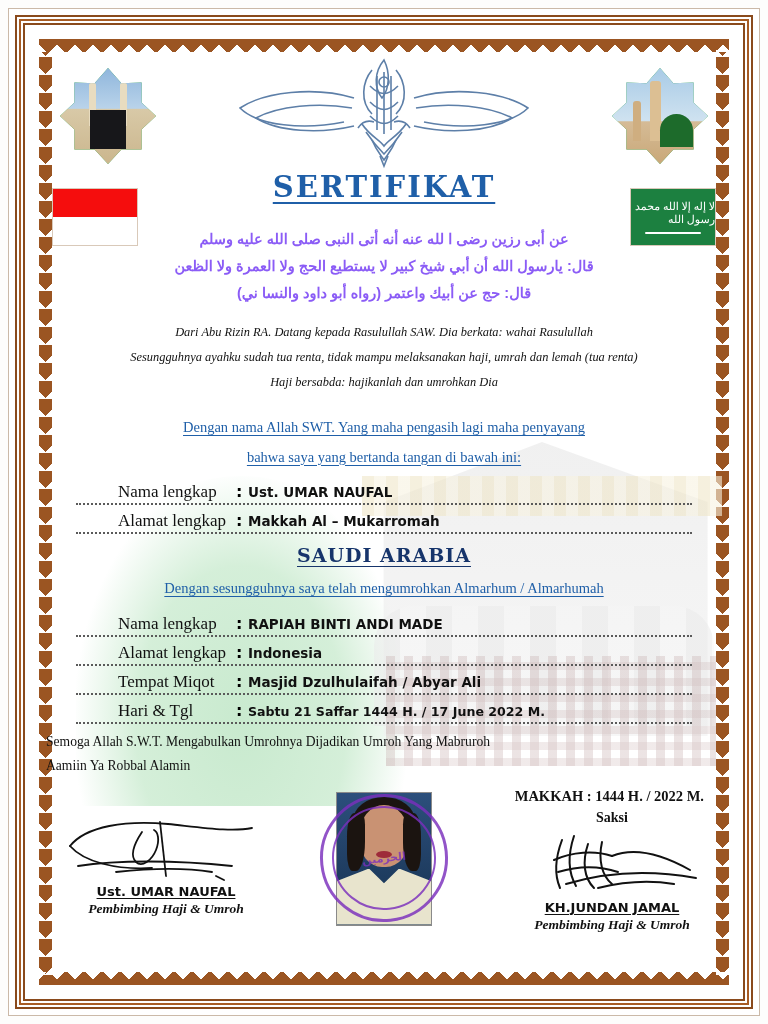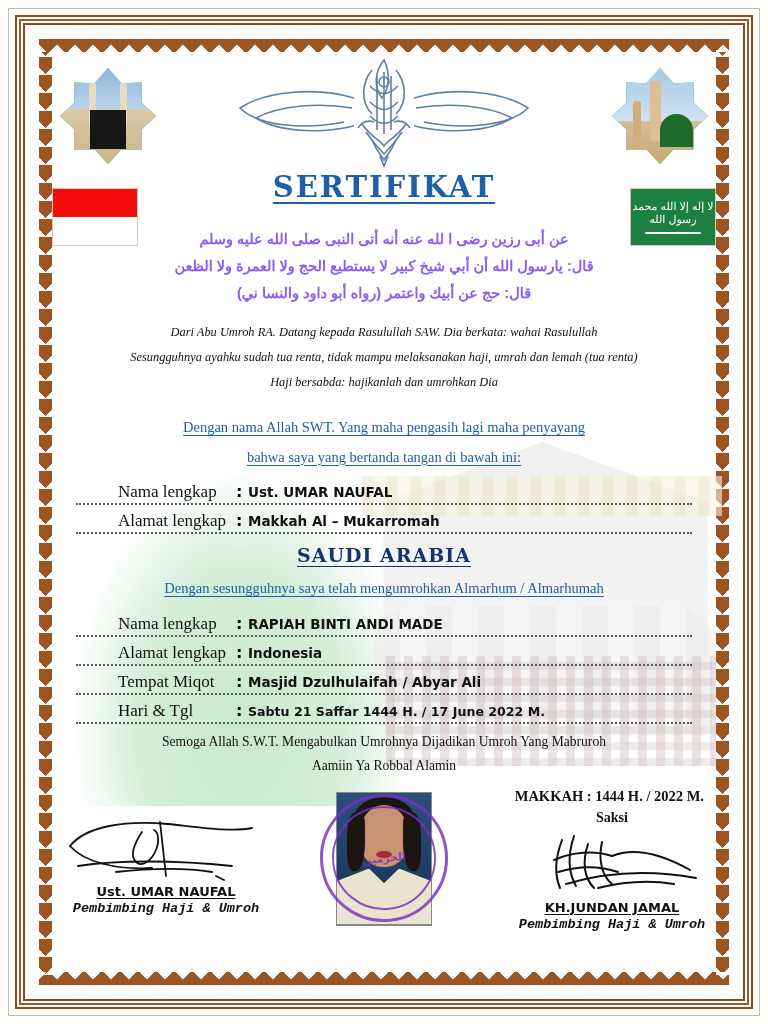--- a/index.html
+++ b/index.html
@@ -146,21 +146,21 @@
   .bismillah { position: absolute; left: 50%; top: 6px; transform: translateX(-50%); }
 
   
   .titles { text-align: center; margin-top: -4px; position: relative; }
   .flag {
     position: absolute; top: 18px; width: 86px; height: 58px; border: 1px solid #d9c9b9;
   }
   .flag-id { left: 6px; background: linear-gradient(#f50d0d 0 50%, #ffffff 50% 100%); }
   .flag-sa { right: 6px; background: #1c8040; display: flex; flex-direction: column;
              align-items: center; justify-content: center; }
-  .sa-text { color: #fff; font-size: 11px; letter-spacing: 0px; font-family: Liberation Sans, sans-serif; }
+  .sa-text { color: #fff; font-size: 11px; letter-spacing: 0px; font-family: Liberation Serif, serif; text-align: right; }
   .sa-sword { width: 56px; height: 2px; background: #fff; margin-top: 6px; border-radius: 2px; }
 
   .cert-title, .cert-subtitle {
     color: #1f5fa8;
     font-family: "DejaVu Serif", serif;
     font-weight: bold;
     letter-spacing: 2px;
     text-decoration: underline;
     text-underline-offset: 5px;
   }
@@ -209,21 +209,21 @@
     height: 0; border-bottom: 2px dotted #5a5a5a; margin: 1px 0 6px 0;
   }
 
   .saudi-arabia {
     text-align: center; color: #16346b; font-weight: bold;
     font-family: "DejaVu Serif", serif; font-size: 19px; letter-spacing: 1px;
     text-decoration: underline; text-underline-offset: 4px;
     margin: 10px 0 8px 0;
   }
 
-  .closing { text-align: center; }
+  .closing { text-align: left; }
   .closing-line { font-family: "Liberation Serif", serif; font-size: 13.6px; color: #111; line-height: 1.75; }
 
   
   .sign-area { position: relative; margin-top: 10px; height: 160px; }
   .makkah-date {
     position: absolute; right: 18px; top: 0;
     font-family: "Liberation Serif", serif; font-weight: bold; font-size: 14.5px; color: #111;
   }
   .sig-col { position: absolute; top: 22px; width: 220px; text-align: center; }
   .sig-left { left: 10px; }
@@ -232,21 +232,21 @@
     font-family: "Liberation Serif", serif; font-style: italic; font-weight: bold;
     font-size: 14px; color: #111;
   }
   .sig-role.plain { font-style: normal; font-weight: bold; }
   .sig-space { height: 74px; position: relative; }
   .sig-name {
     font-family: "DejaVu Sans", sans-serif; font-weight: bold; font-size: 13px; color: #111;
     text-decoration: underline; text-underline-offset: 2px;
   }
   .sig-title {
-    font-family: Liberation Mono, monospace; font-style: italic; font-weight: bold;
+    font-family: Liberation Serif, serif; font-style: italic; font-weight: bold;
     font-size: 13.5px; color: #111; margin-top: 2px;
   }
   .scribble { position: absolute; left: 0; top: 0; }
 
   
   .photo {
     position: absolute; left: 50%; transform: translateX(-50%); top: 4px;
     width: 96px; height: 134px; border: 1px solid #8a8a8a; overflow: hidden;
     background: linear-gradient(#2c4f7c, #16314f);
   }
@@ -373,21 +373,21 @@
         <div class="cert-title">SERTIFIKAT</div>
       </div>
 
       <div class="arabic-block">
         <div class="arabic-line">عن أبى رزين رضى ا لله عنه أنه أتى النبى صلى الله عليه وسلم</div>
         <div class="arabic-line">قال: يارسول الله أن أبي شيخ كبير لا يستطيع الحج ولا العمرة ولا الظعن</div>
         <div class="arabic-line">قال: حج عن أبيك واعتمر (رواه أبو داود والنسا ني)</div>
       </div>
 
       <div class="trans-block">
-        <div class="trans-line">Dari Abu Umroh RA. Datang kepada Rasulullah SAW. Dia berkata: wahai Rasulullah</div>
+        <div class="trans-line">Dari Abu Rizin RA. Datang kepada Rasulullah SAW. Dia berkata: wahai Rasulullah</div>
         <div class="trans-line">Sesungguhnya ayahku sudah tua renta, tidak mampu melaksanakan haji, umrah dan lemah (tua renta)</div>
         <div class="trans-line">Haji bersabda: hajikanlah dan umrohkan Dia</div>
       </div>
 
       <div class="decl decl-1">Dengan nama Allah SWT. Yang maha pengasih lagi maha penyayang</div>
       <div class="decl">bahwa saya yang bertanda tangan di bawah ini:</div>
 
       <div class="fields">
         <div class="frow">
           <div class="fkey">Nama lengkap</div>

